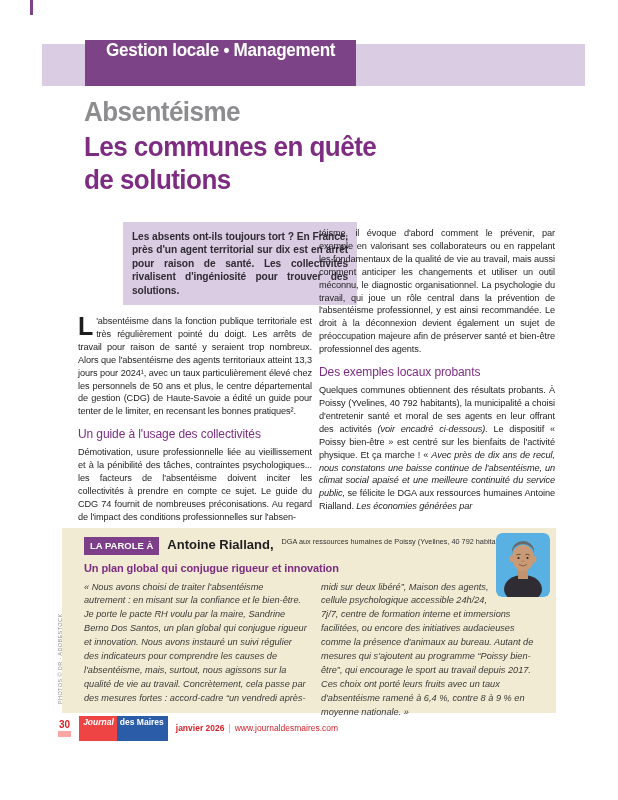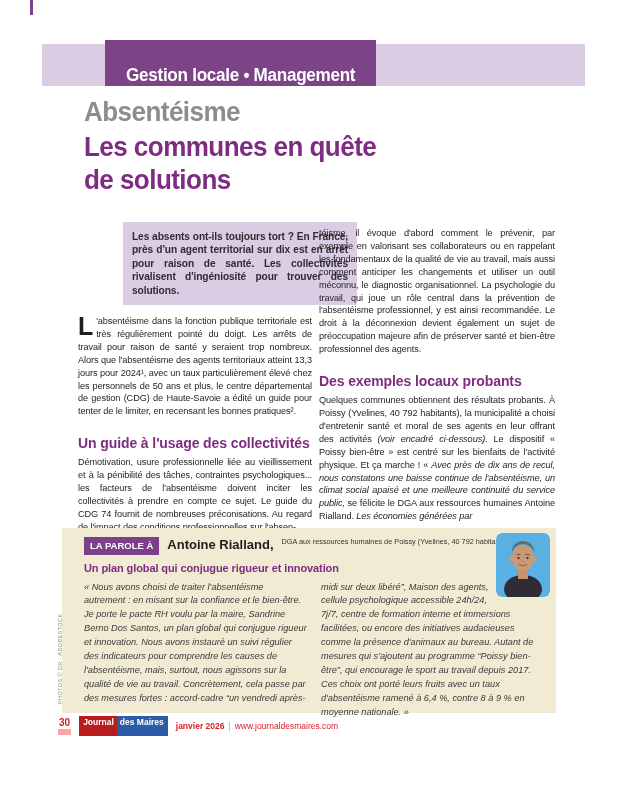--- a/index.html
+++ b/index.html
@@ -2,38 +2,38 @@
 <html lang="fr"><head>
 <meta charset="utf-8">
 <style>
   html,body{margin:0;padding:0;background:#ffffff;}
   .page{position:relative;width:618px;height:800px;background:#ffffff;overflow:hidden;
         font-family:"Liberation Sans","DejaVu Sans",sans-serif;color:#1e1e1e;}
 
   .tick{position:absolute;left:30px;top:0;width:3px;height:15px;background:#7c4386;}
   .band{position:absolute;left:42px;top:44px;width:543px;height:42px;background:#d9cce3;}
   .kicker{position:absolute;left:85px;top:40px;width:271px;height:46px;background:#7c4386;
-          display:flex;align-items:flex-end;justify-content:center;margin-left:20px;}
+          display:flex;align-items:flex-start;justify-content:center;}
   .kicker span{color:#fff;font-weight:bold;font-size:18px;letter-spacing:-0.3px;
           transform:scaleX(0.95);transform-origin:50% 50%;white-space:nowrap;}
 
   .rubric{position:absolute;left:84px;top:96px;font-size:28px;font-weight:bold;color:#8d8d90;
           letter-spacing:-0.6px;transform:scaleX(0.93);transform-origin:0 0;}
   .headline{position:absolute;left:84px;top:130px;font-size:28px;line-height:33px;font-weight:bold;
           color:#7d2c82;letter-spacing:-0.6px;transform:scaleX(0.93);transform-origin:0 0;}
 
   .standfirst{position:absolute;left:78px;top:222px;width:234px;box-sizing:border-box;
           background:#d9cce3;padding:8px 9px;font-weight:bold;font-size:10.2px;line-height:13.4px;
           color:#312b33;text-align:justify;letter-spacing:-0.1px;margin-left:45px;}
 
   .colL{position:absolute;left:78px;top:315px;width:234px;}
   .colR{position:absolute;left:319px;top:227px;width:236px;}
   .body-text{font-size:9.2px;line-height:12.9px;color:#1e1e1e;text-align:justify;letter-spacing:-0.1px;margin:0;}
   .dropcap{float:left;font-size:25px;line-height:21px;font-weight:bold;padding:1px 3px 0 0;color:#1e1e1e;}
-  .subhead{font-weight:bold;color:#7d2c82;font-size:14px;margin:17px 0 5px;letter-spacing:-0.1px;}
+  .subhead{font-weight:normal;color:#7d2c82;font-size:12px;margin:9px 0 5px;letter-spacing:-0.1px;}
   .it{font-style:italic;margin-top:10px;}
 
   .quotebox{position:absolute;left:62px;top:528px;width:494px;height:185px;background:#f0ebd2;
           box-sizing:border-box;padding:9px 12px 8px 22px;}
   .qb-header{display:flex;align-items:flex-start;gap:8px;margin-bottom:7px;}
   .badge{background:#7d3f8a;color:#fff;font-weight:bold;font-size:9.5px;padding:3px 6px 3.5px;white-space:nowrap;}
   .qb-name{font-weight:bold;font-size:13px;color:#1e1e1e;white-space:nowrap;}
   .qb-role{font-size:7.3px;color:#333;white-space:nowrap;}
   .qb-heading{font-weight:bold;font-size:11px;color:#7d2c82;margin:0 0 7px;letter-spacing:-0.1px;}
   .qb-cols{display:flex;gap:14px;}
@@ -41,21 +41,21 @@
   .photo-spacer{float:right;width:54px;height:24px;}
   .photo{position:absolute;top:5px;right:6px;width:54px;height:64px;border-radius:6px;overflow:hidden;}
   .photo svg{display:block;}
 
   .credit{position:absolute;left:57px;top:704px;transform:rotate(-90deg);transform-origin:0 0;
           font-size:5.5px;color:#8f8f8f;letter-spacing:0.4px;white-space:nowrap;}
 
   .footer{position:absolute;left:58px;top:716px;display:flex;align-items:center;gap:8px;}
   .page-num{color:#d2232a;font-weight:bold;font-size:10px;border-bottom:6px solid #fca5a5;padding:0 1px 1px;}
   .logo{display:inline-flex;font-weight:bold;font-size:8.5px;line-height:1;}
-  .logo .l1{background:#b91c1c;color:#fff;padding:2px 3px 9px 4px;}
+  .logo .l1{background:#ef4444;color:#fff;padding:2px 3px 14px 4px;font-style:italic;}
   .logo .l2{background:#2a5ca8;color:#fff;padding:2px 4px 3px 3px;}
   .f-meta{display:inline-flex;align-items:center;gap:4px;font-size:8.5px;}
   .f-date{color:#d2232a;font-weight:bold;}
   .f-sep{color:#aaa;}
   .f-url{color:#d2232a;}
 </style>
 </head>
 <body>
 
 <div class="page">

